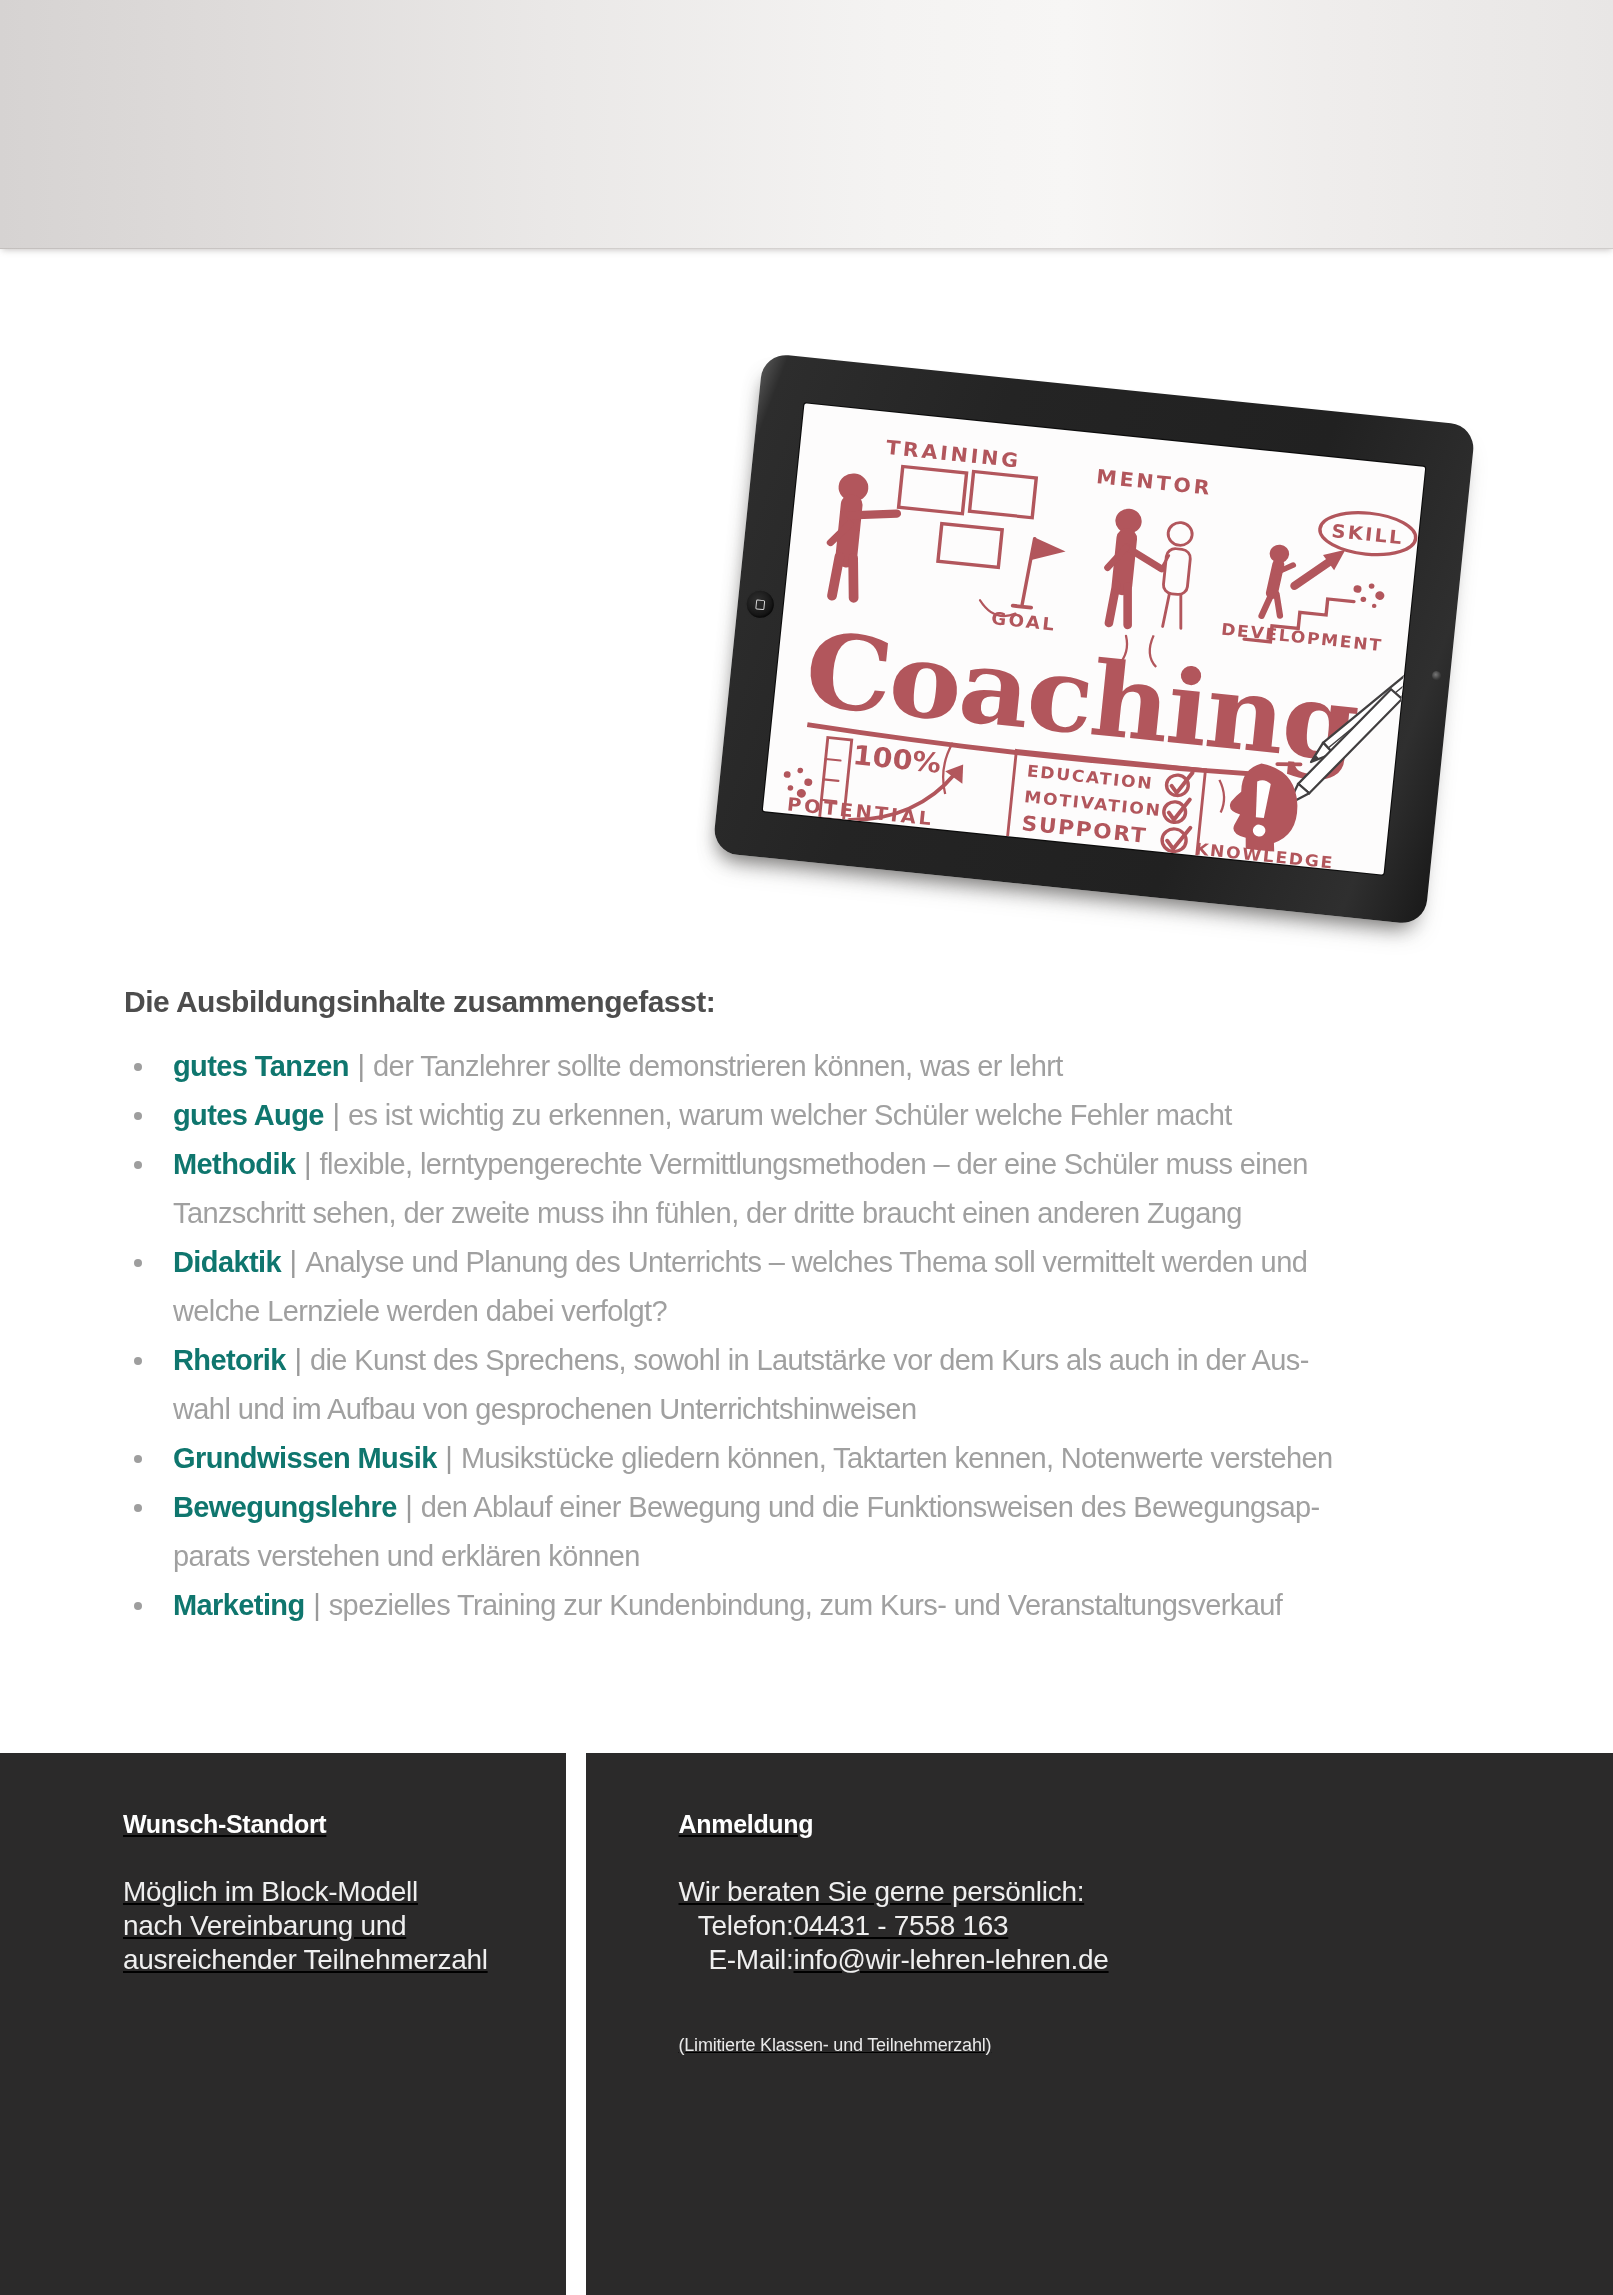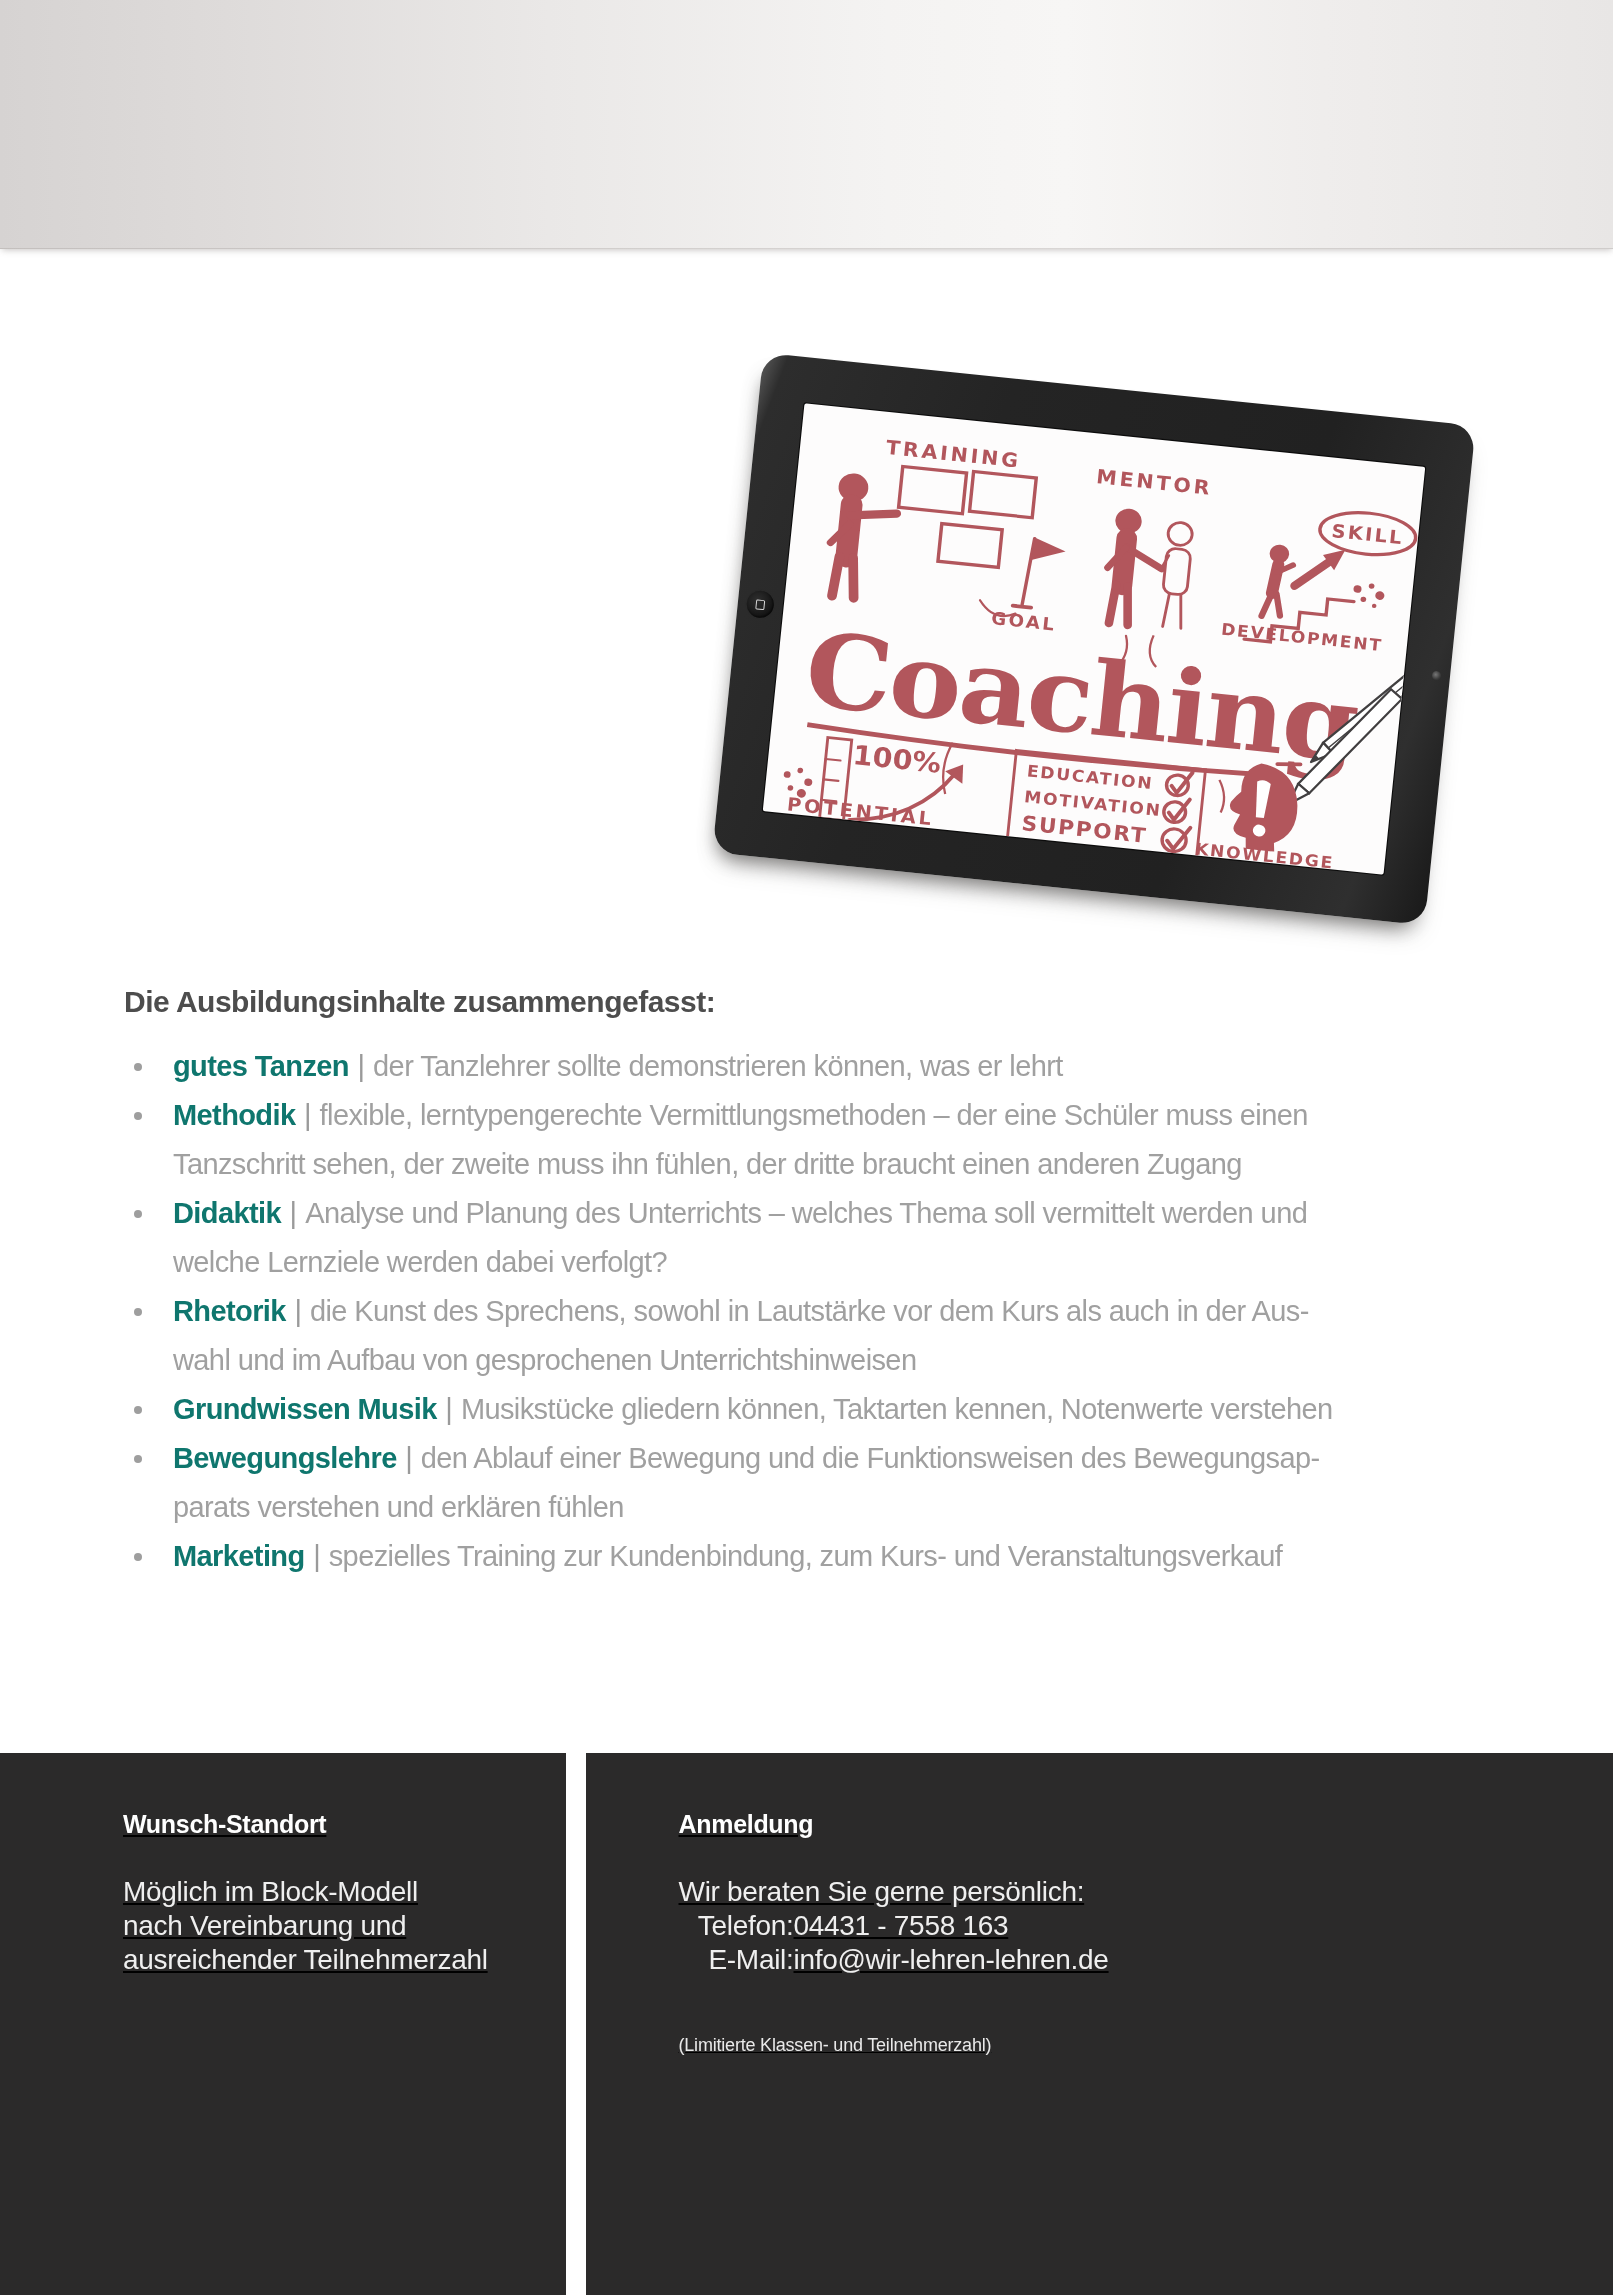--- a/index.html
+++ b/index.html
@@ -201,20 +201,28 @@
       <span class="dot"></span>
       <div class="btext">
           <div>
         <b>gutes Tanzen</b><span class="sep">|</span><span>der Tanzlehrer sollte demonstrieren können, was er lehrt</span>
       </div>
         </div>
     </li>
     <li>
       <span class="dot"></span>
       <div class="btext">
+          <div>
+        <b>gutes Auge</b><span class="sep">|</span><span>es ist wichtig zu erkennen, warum welcher Schüler welche Fehler macht</span>
+      </div>
+        </div>
+    </li>
+    <li>
+      <span class="dot"></span>
+      <div class="btext">
         <div><b>Methodik</b><span class="sep">|</span><span>flexible, lerntypengerechte Vermittlungsmethoden – der eine Schüler muss einen</span></div>
         <div>Tanzschritt sehen, der zweite muss ihn fühlen, der dritte braucht einen anderen Zugang</div>
       </div>
     </li>
     <li>
       <span class="dot"></span>
       <div class="btext">
         <div><b>Didaktik</b><span class="sep">|</span><span>Analyse und Planung des Unterrichts – welches Thema soll vermittelt werden und</span></div>
         <div>welche Lernziele werden dabei verfolgt?</div>
       </div>
@@ -231,21 +239,21 @@
       <div class="btext">
           <div>
         <b>Grundwissen Musik</b><span class="sep">|</span><span>Musikstücke gliedern können, Taktarten kennen, Notenwerte verstehen</span>
       </div>
         </div>
     </li>
     <li>
       <span class="dot"></span>
       <div class="btext">
         <div><b>Bewegungslehre</b><span class="sep">|</span><span>den Ablauf einer Bewegung und die Funktionsweisen des Bewegungsap-</span></div>
-        <div>parats verstehen und erklären fühlen</div>
+        <div>parats verstehen und erklären können</div>
       </div>
     </li>
     <li>
       <span class="dot"></span>
       <div class="btext">
           <div>
         <b>Marketing</b><span class="sep">|</span><span>spezielles Training zur Kundenbindung, zum Kurs- und Veranstaltungsverkauf</span>
       </div>
         </div>
     </li>

